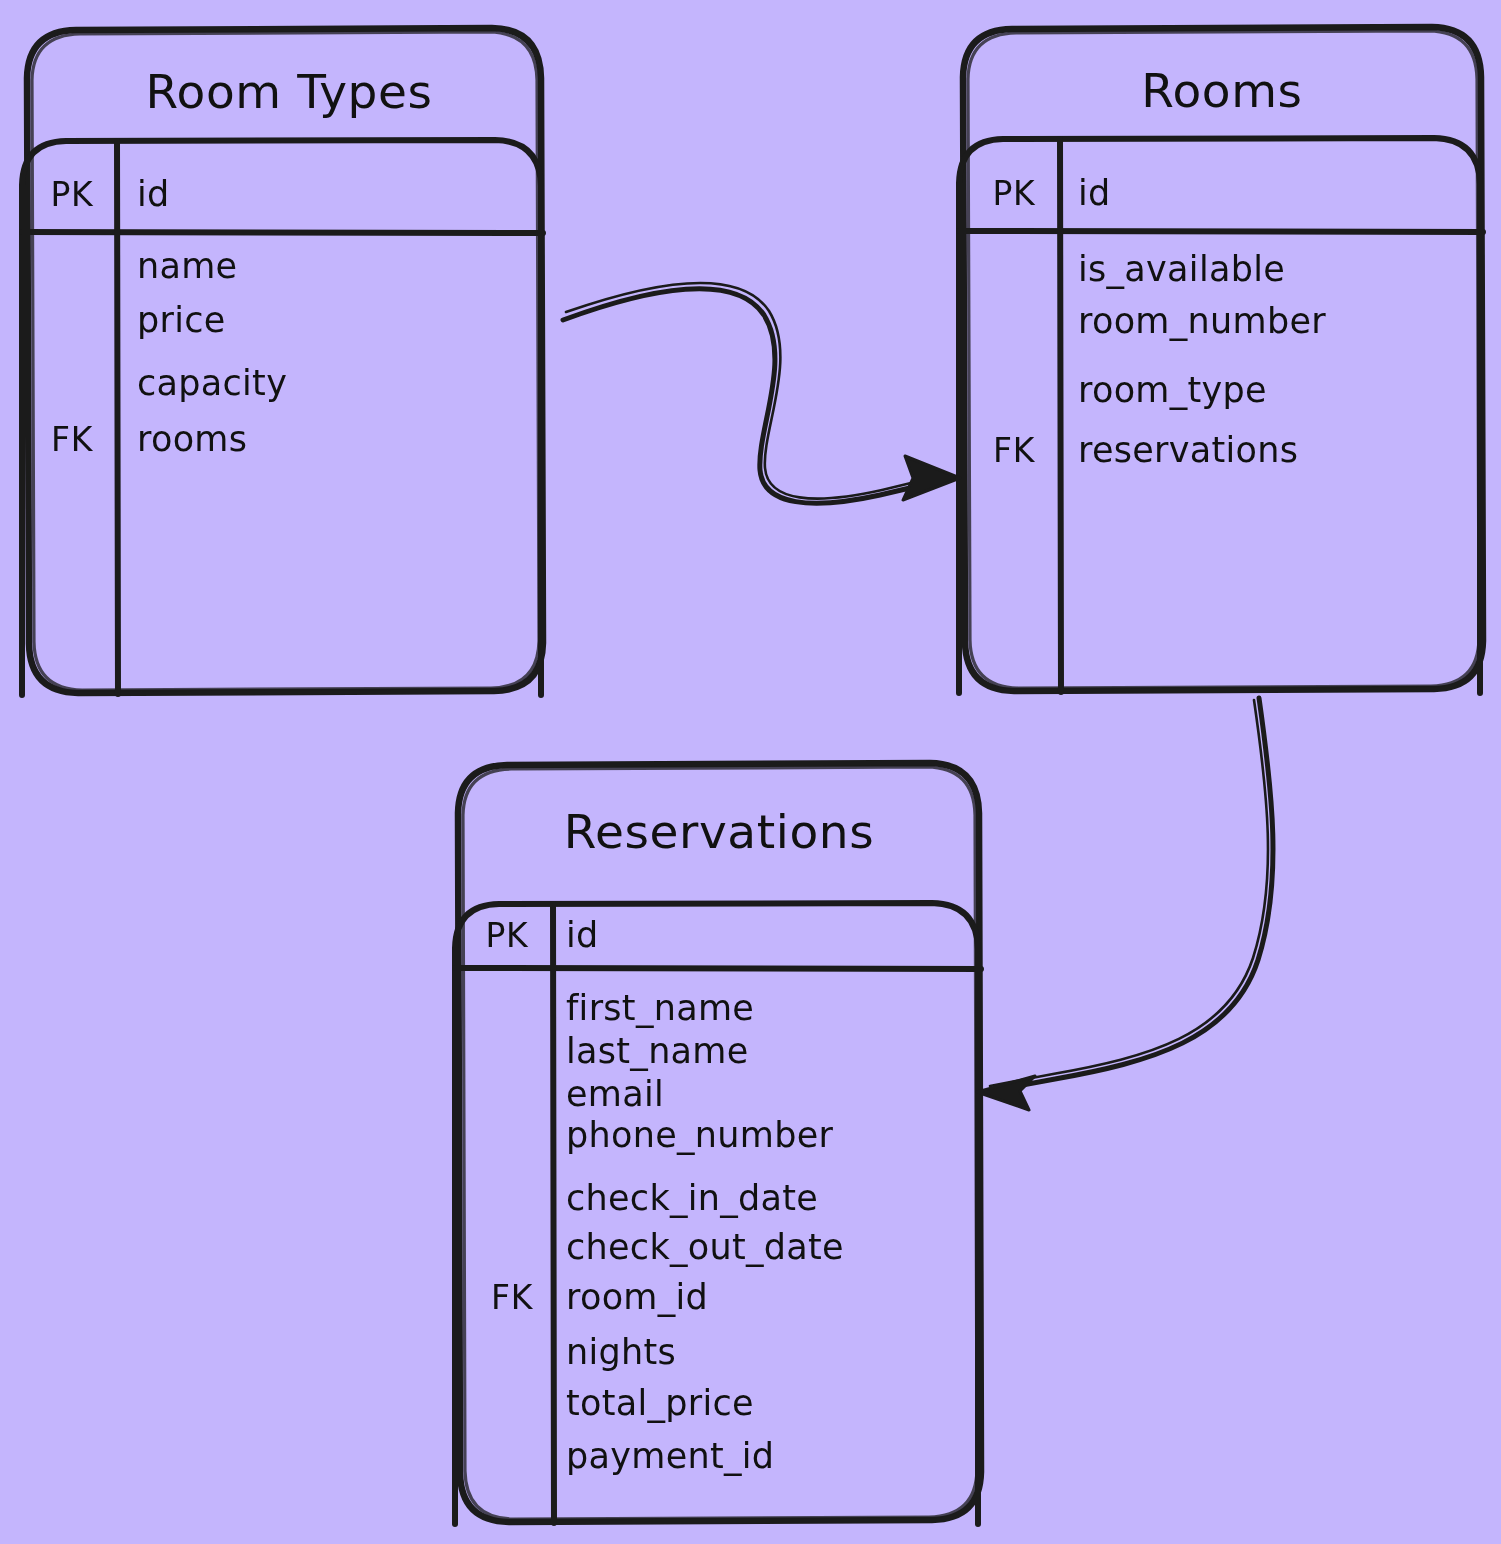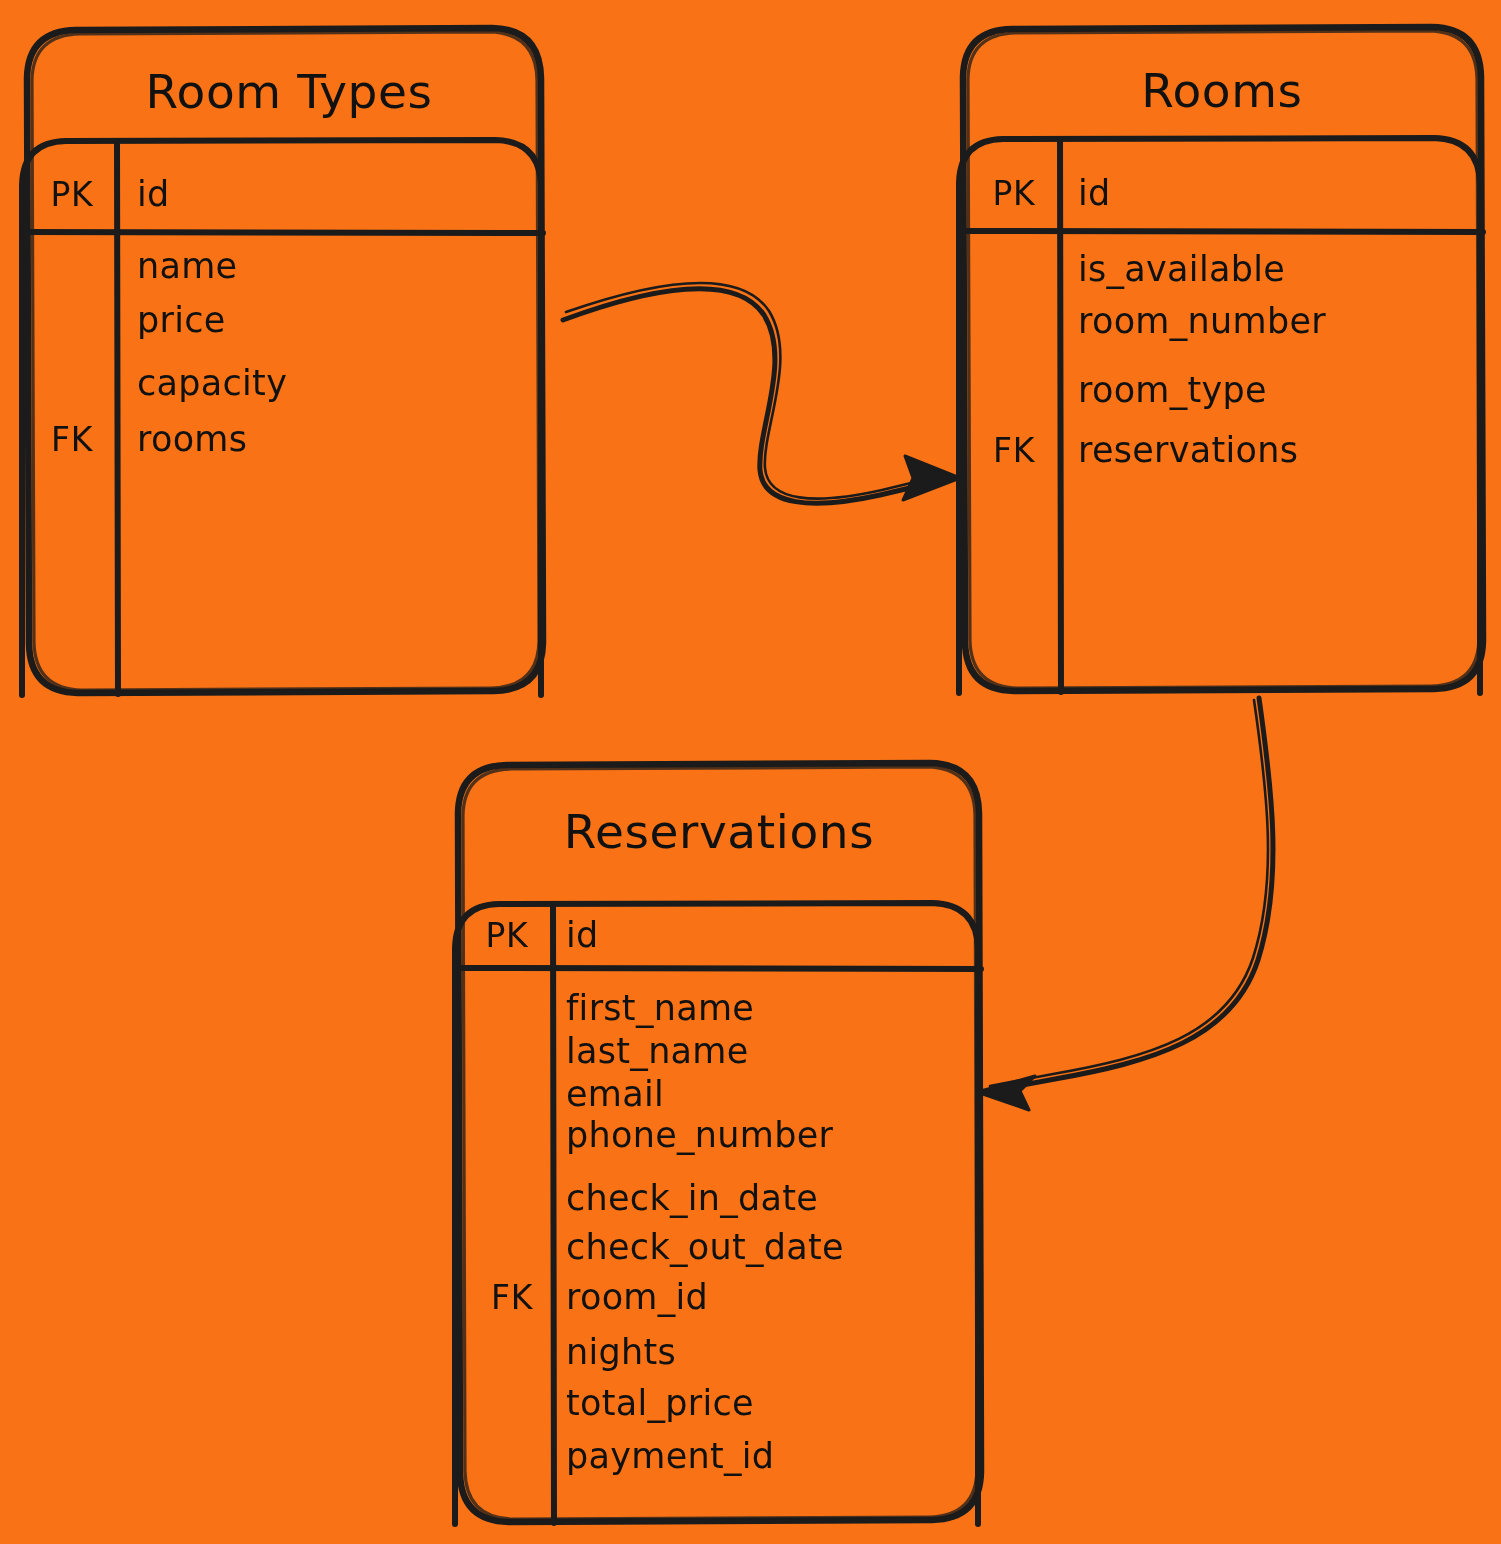--- a/index.html
+++ b/index.html
@@ -10,21 +10,21 @@
   body {
     width: 1501px;
     height: 1544px;
     overflow: hidden;
     font-family: "DejaVu Sans", sans-serif;
   }
   #diagram-root {
     position: relative;
     width: 1501px;
     height: 1544px;
-    background: #f97316;
+    background: #c4b5fd;
   }
   svg.er-canvas {
     position: absolute;
     top: 0;
     left: 0;
     width: 1501px;
     height: 1544px;
     display: block;
   }
   .stroke {

